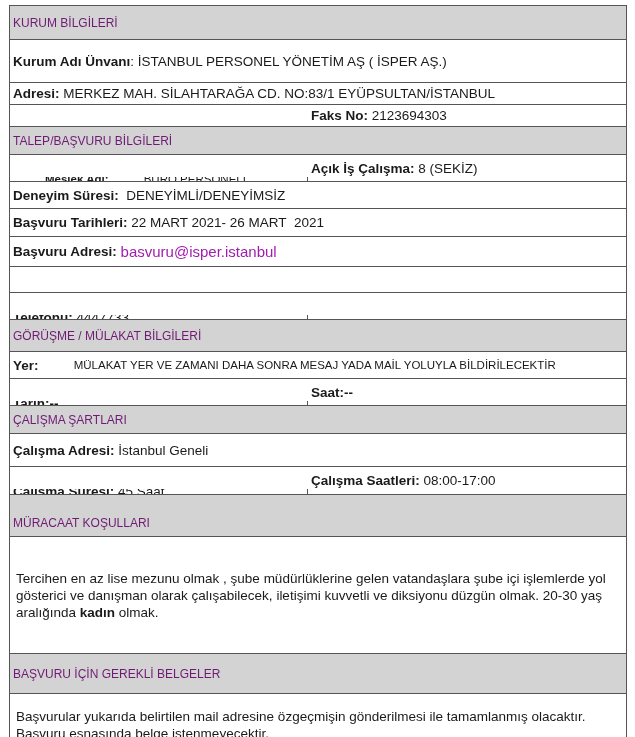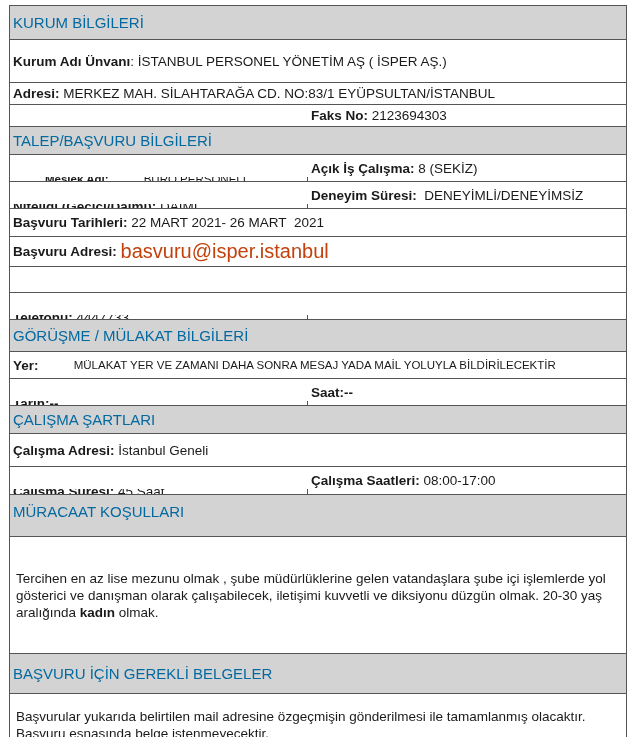--- a/index.html
+++ b/index.html
@@ -7,24 +7,24 @@
          font-family: "Liberation Sans", sans-serif; color: #1a1a1a; }
   .table { position: absolute; left: 9px; top: 5px; width: 616px;
            border-left: 1.5px solid #555; border-right: 1.5px solid #555; border-top: 1.5px solid #555; }
   .row { display: flex; border-bottom: 1.5px solid #555; box-sizing: border-box; }
   .cell { box-sizing: border-box; padding: 0 3px; display: flex; align-items: center;
           font-size: 13.5px; white-space: nowrap; overflow: hidden; }
   .cell.full { width: 100%; }
   .cell.left { width: 298px; border-right: 1.5px solid #555; margin-top: 22px; }
   .cell.right { flex: 1; }
   .hdr { background: #d3d3d3; }
-  .hdr .cell { font-size: 15px; color: #0369a1; }
+  .hdr .cell { font-size: 12px; color: #701a75; }
   .lbl { font-weight: bold; }
   .small { font-size: 11.5px; padding-left: 32px; }
-  .email { color: #c2410c; font-size: 20px; }
+  .email { color: #a21caf; font-size: 15px; }
   .para { white-space: normal; line-height: 17px; font-size: 13.5px; display: block; padding: 3px 3px; }
   .para-mid { display: flex; align-items: center; }
 </style>
 </head>
 <body>
 
 <div class="table">
 
   <div class="row hdr" style="height:34px">
     <div class="cell full">KURUM BİLGİLERİ</div>
@@ -59,24 +59,20 @@
     <div class="cell left">
       <span class="lbl small">Meslek Adı:</span>
       <span class="small" style="white-space:pre"> BÜRO PERSONELİ</span>
     </div>
     <div class="cell right">
       <span class="lbl">Açık İş Çalışma:</span>
       <span style="white-space:pre"> 8 (SEKİZ)</span>
     </div>
   </div>
   <div class="row" style="height:27px">
-    <div class="cell left">
-      <span class="lbl">Niteliği (Geçici/Daimi):</span>
-      <span style="white-space:pre"> DAİMİ</span>
-    </div>
     <div class="cell right">
       <span class="lbl">Deneyim Süresi:</span>
       <span style="white-space:pre">  DENEYİMLİ/DENEYİMSİZ</span>
     </div>
   </div>
   <div class="row" style="height:28px">
     <div class="cell full">
       <span class="lbl">Başvuru Tarihleri:</span>
       <span style="white-space:pre"> 22 MART 2021- 26 MART  2021</span>
     </div>
@@ -131,21 +127,21 @@
       <span class="lbl">Çalışma Süresi:</span>
       <span style="white-space:pre"> 45 Saat</span>
     </div>
     <div class="cell right">
       <span class="lbl">Çalışma Saatleri:</span>
       <span style="white-space:pre"> 08:00-17:00</span>
     </div>
   </div>
 
   <div class="row hdr" style="height:42px">
-    <div class="cell full" style="align-items:flex-start;padding-top:8px">MÜRACAAT KOŞULLARI</div>
+    <div class="cell full" style="align-items:flex-start;padding-top:21px">MÜRACAAT KOŞULLARI</div>
   </div>
   <div class="row" style="height:117px">
     <div class="cell full para-mid">
       <div class="para">
         <span>Tercihen en az lise mezunu olmak , şube müdürlüklerine gelen vatandaşlara şube içi işlemlerde yol göstericі ve danışman olarak çalışabilecek, iletişimi kuvvetli ve diksiyonu düzgün olmak. 20-30 yaş aralığında </span><b>kadın</b><span> olmak.</span>
       </div>
     </div>
   </div>
 
   <div class="row hdr" style="height:40px">

